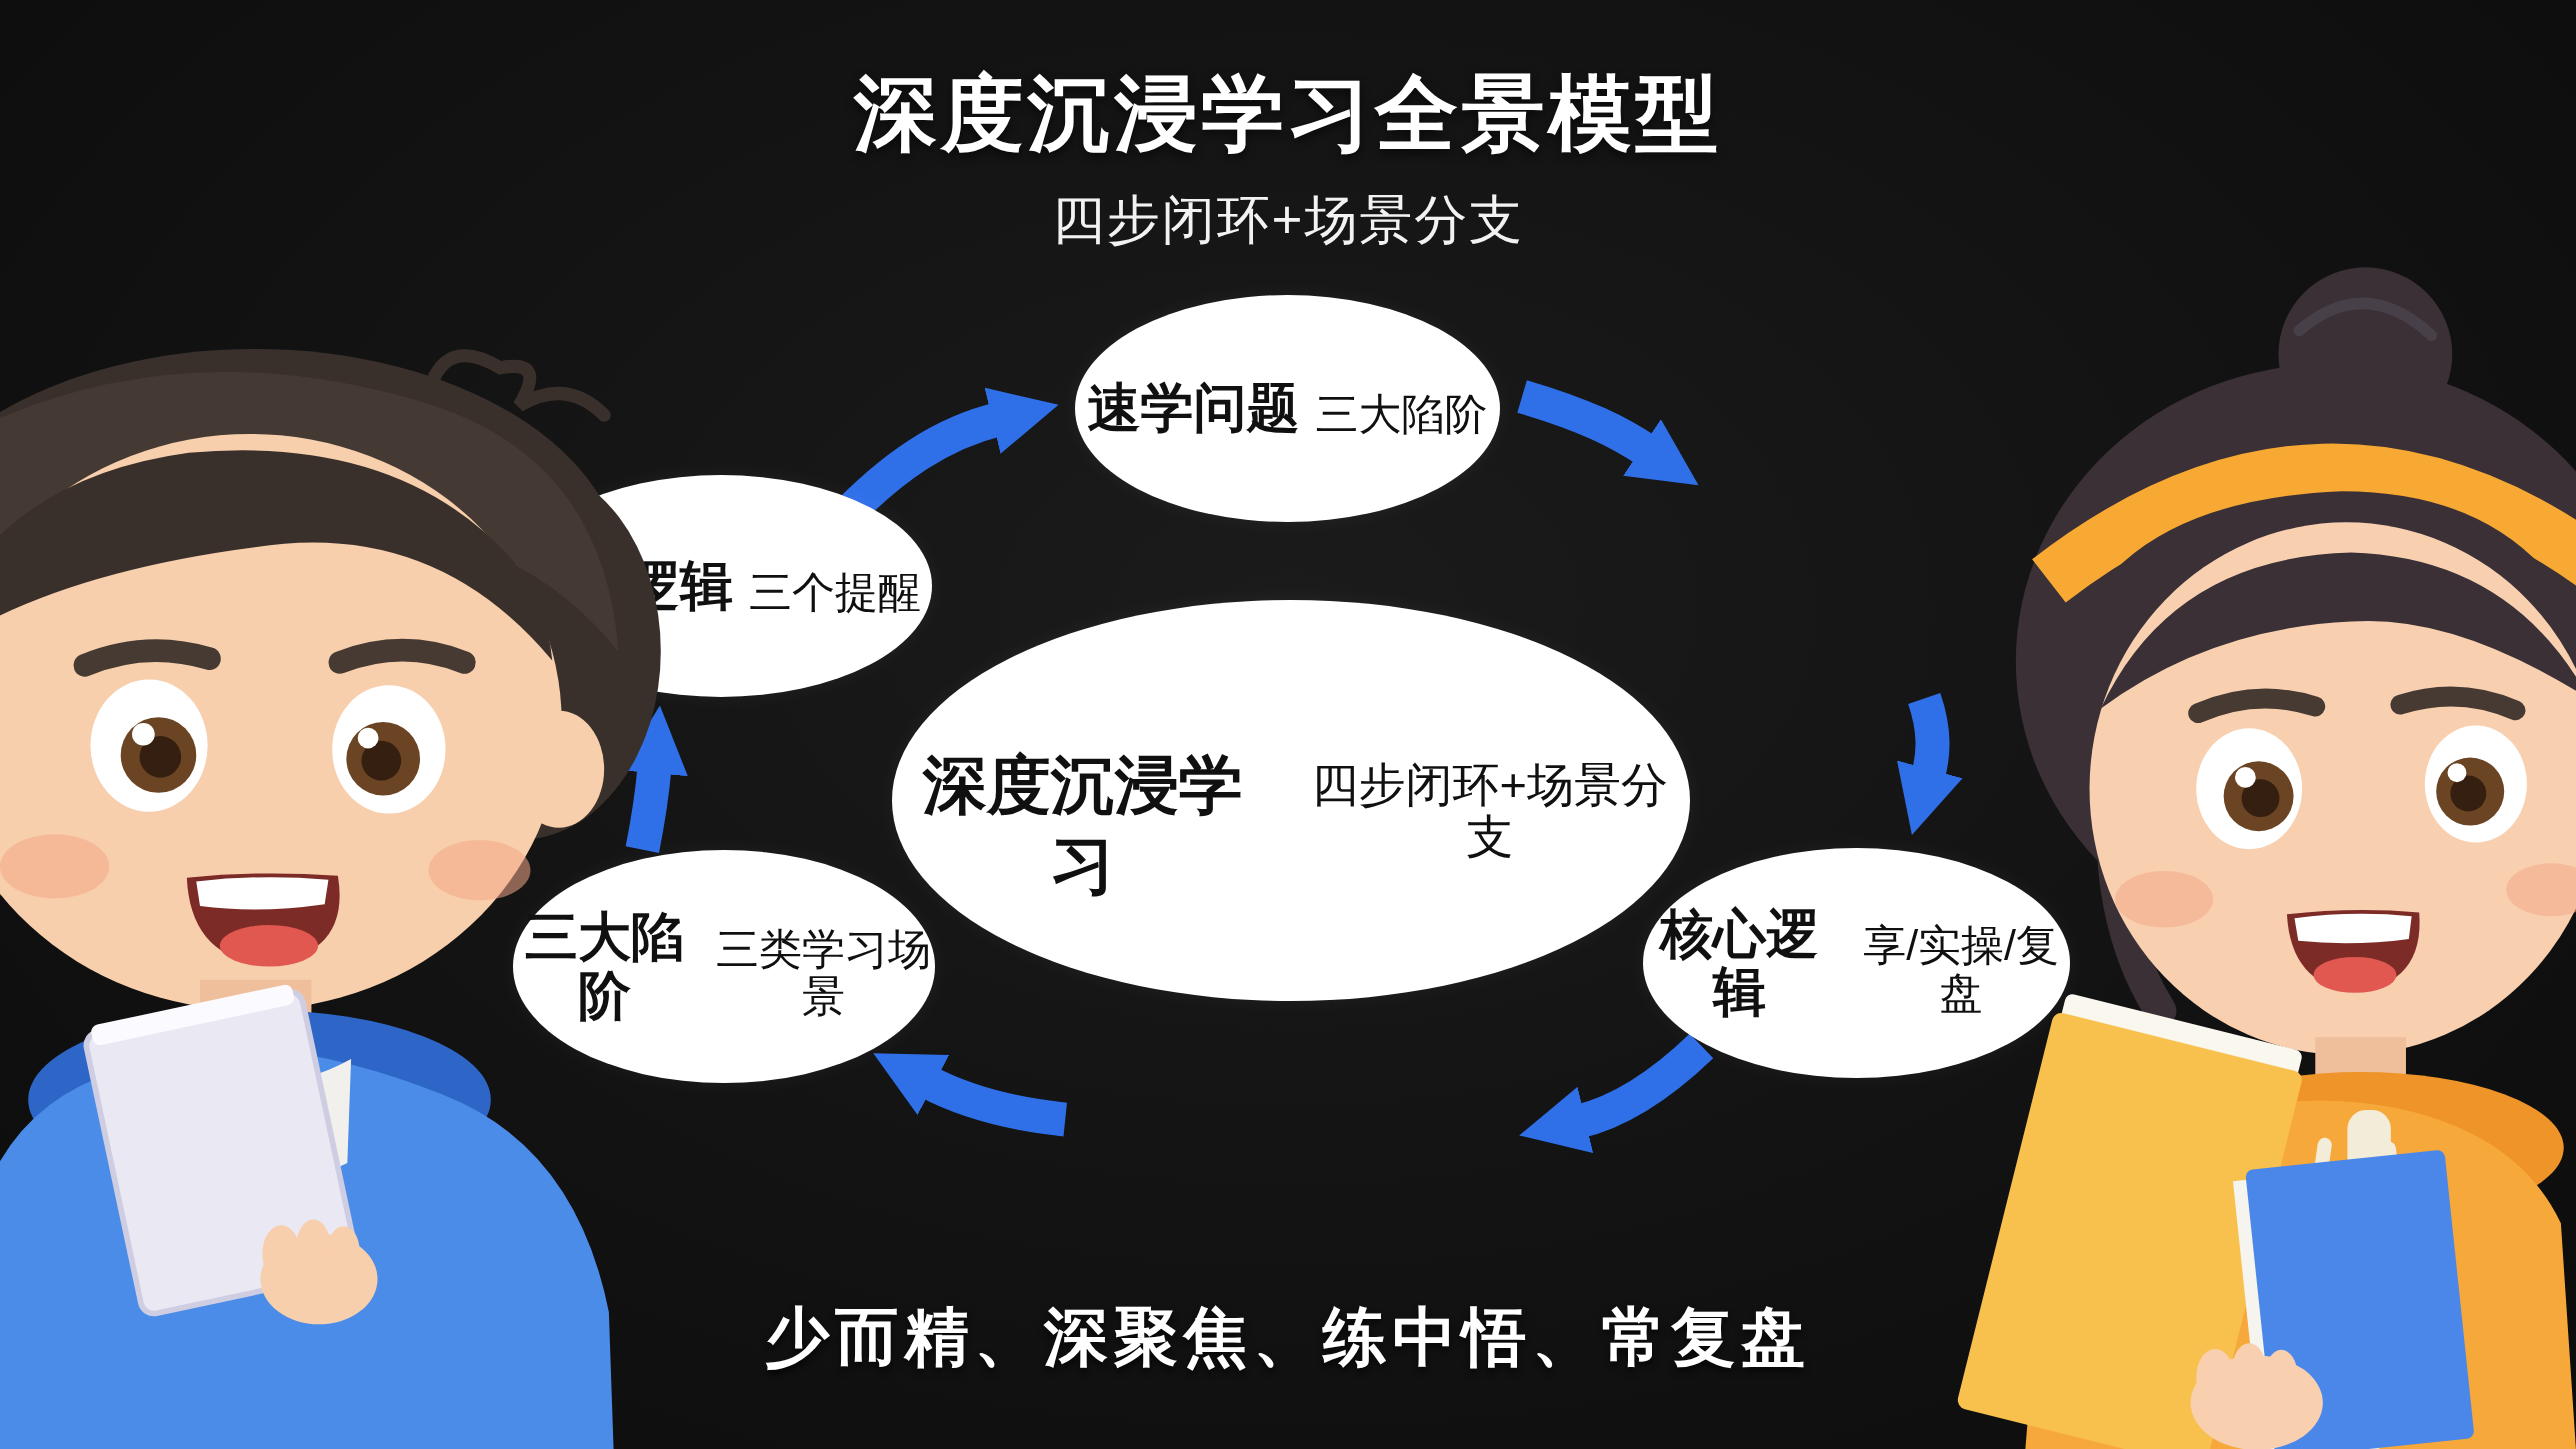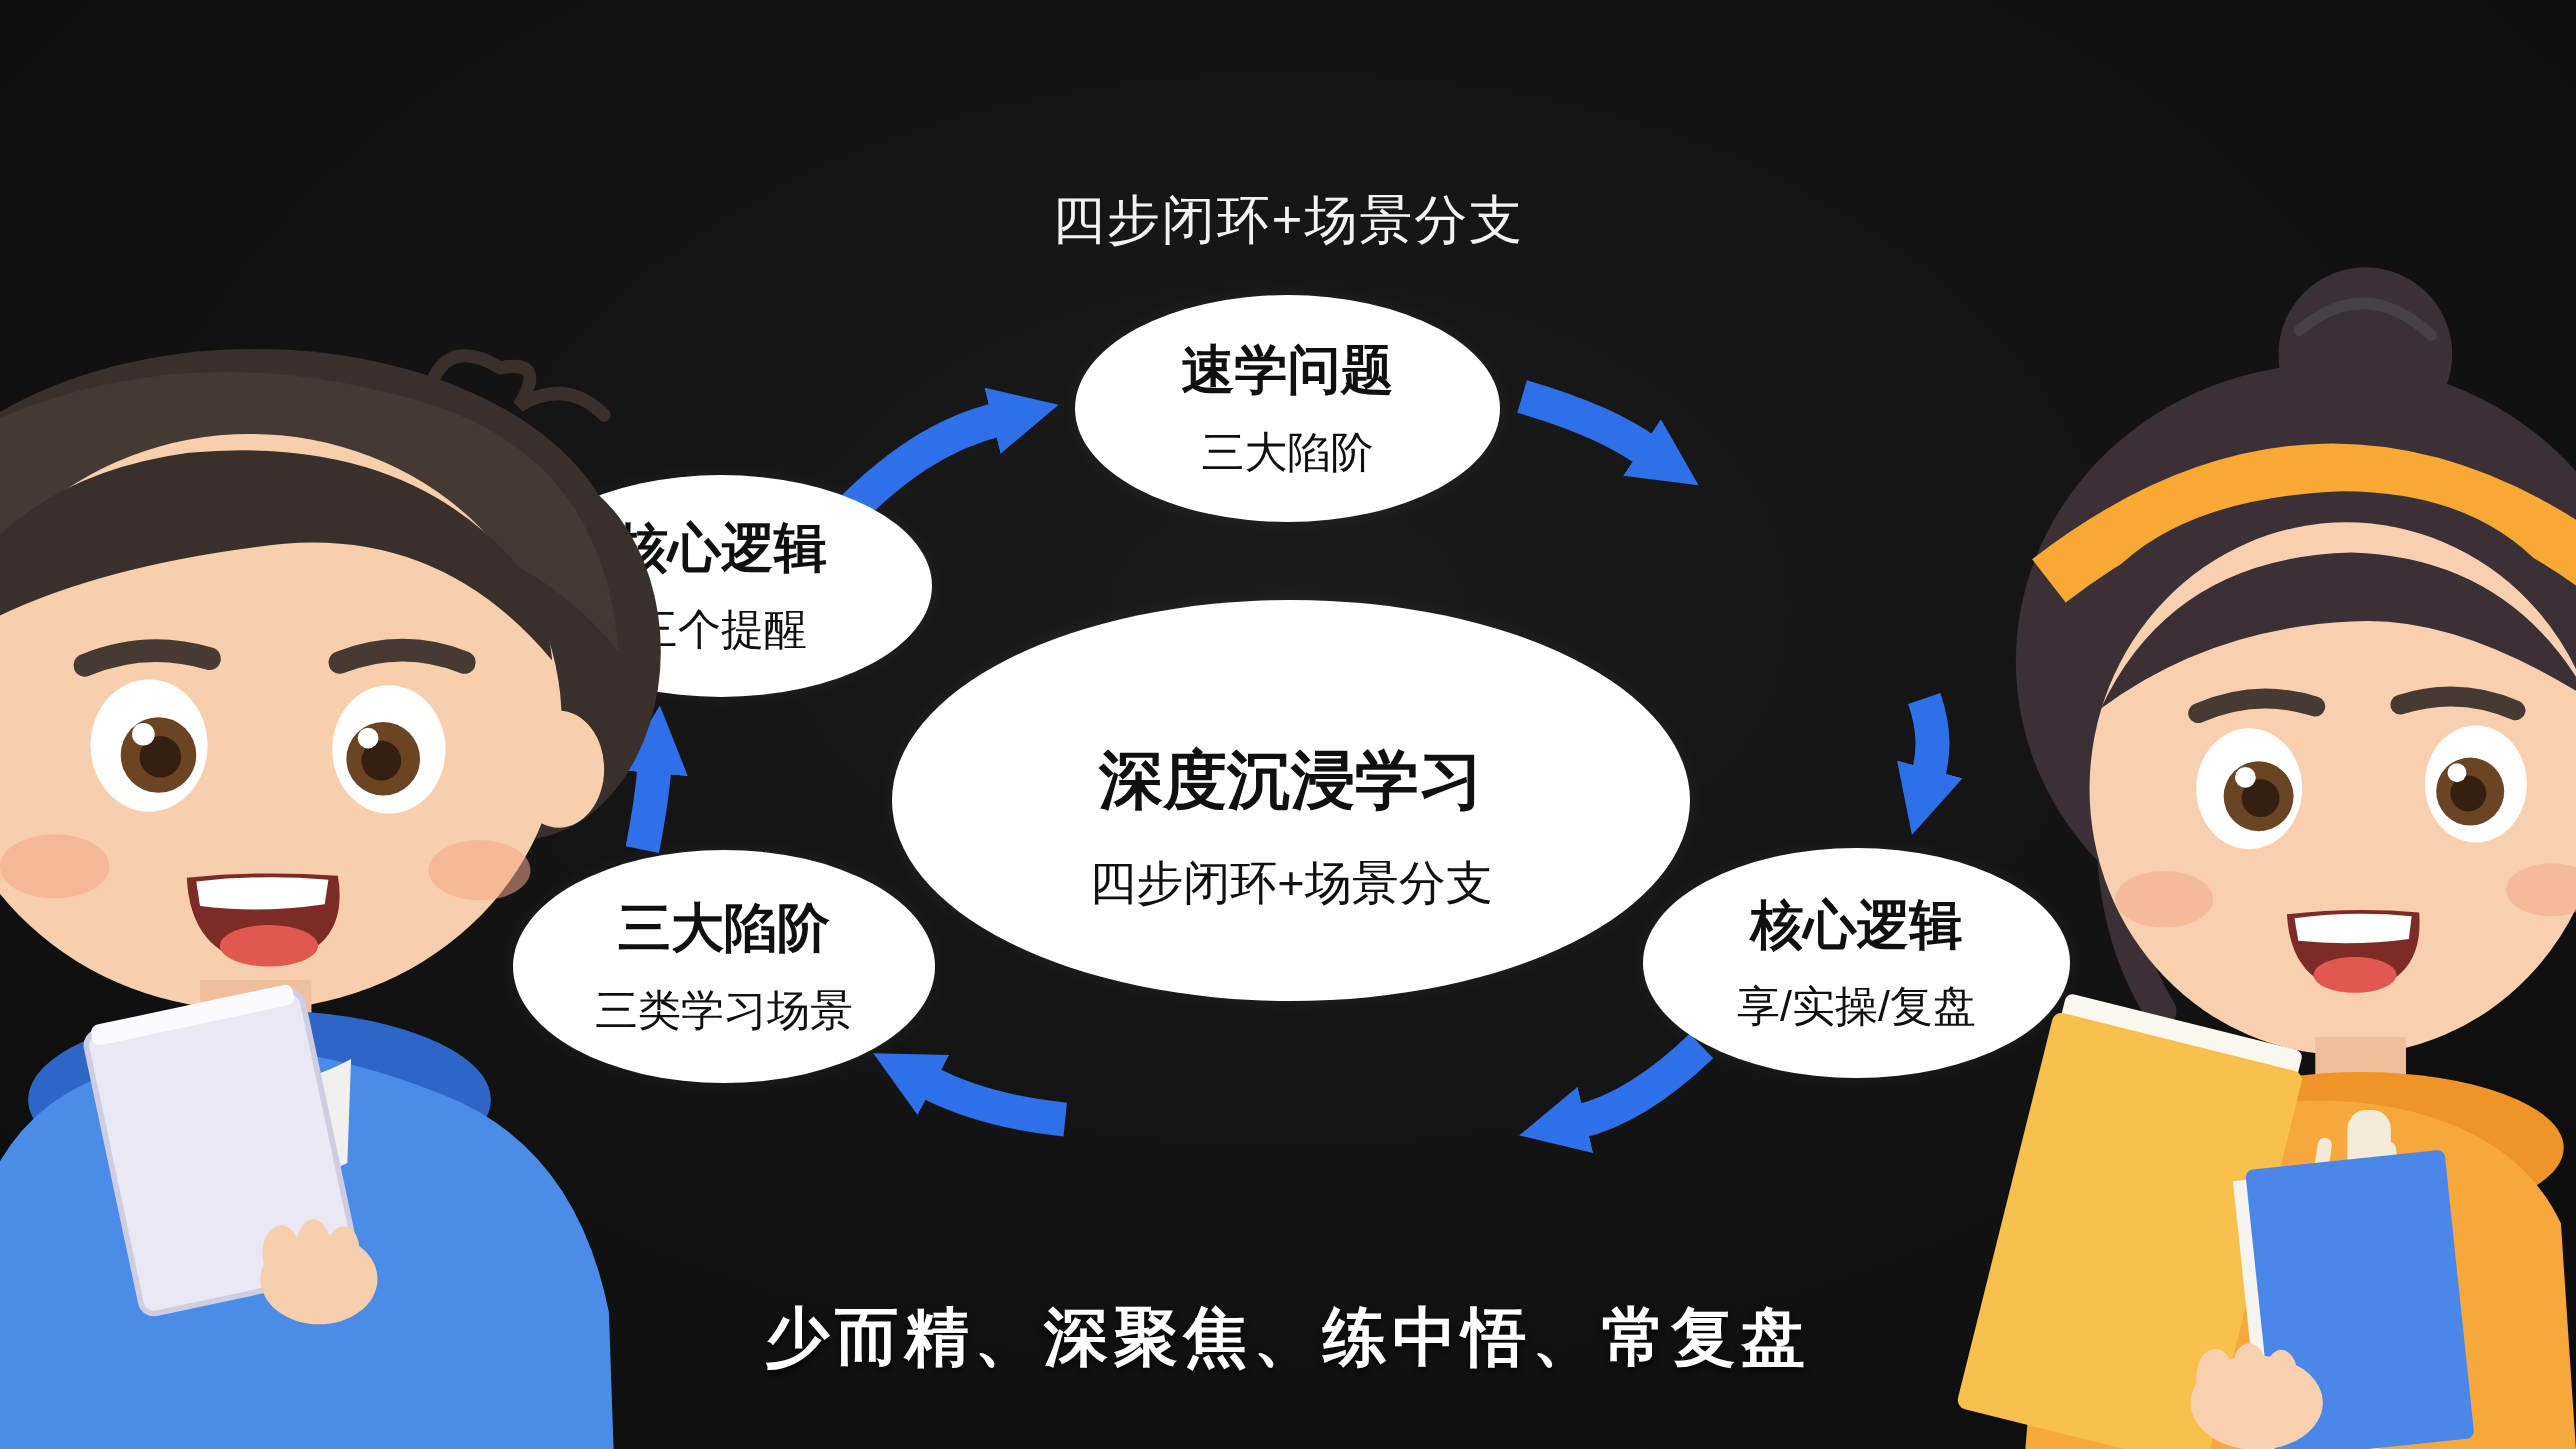--- a/index.html
+++ b/index.html
@@ -23,21 +23,21 @@
   }
   .page-tagline{
     left:50%;top:1286px;transform:translateX(-50%);
     color:#fff;font-size:64px;font-weight:900;letter-spacing:5.7px;white-space:nowrap;
     text-shadow:0 3.8px 7.6px rgba(0,0,0,.7);
     margin-top:8px;
   }
   
   .node{
     position:absolute;background:#fff;border-radius:50%;
-    display:flex;flex-direction:column;align-items:center;justify-content:center;
+    display:flex;flex-direction:row;align-items:center;justify-content:center;
     text-align:center;color:#101010;box-shadow:0 0 21px rgba(255,255,255,.05);gap:16px;
   }
   .node-title{font-size:53px;font-weight:900;line-height:1.1;}
   .node-sub{font-size:43px;font-weight:500;margin-top:13px;line-height:1.1;}
   .center-node .node-title{font-size:64px;line-height:1.25;margin-top:48px;}
   .center-node .node-sub{font-size:47px;margin-top:21px;}
   #node-top{left:1075px;top:295px;width:425px;height:227px;}
   #node-right-top{left:1643px;top:491px;width:427px;height:227px;}
   #node-right-bottom{left:1643px;top:848px;width:427px;height:230px;}
   #node-bottom{left:1076px;top:1023px;width:419px;height:227px;}
@@ -45,20 +45,21 @@
   #node-left-top{left:510px;top:475px;width:422px;height:222px;}
   #node-center{left:892px;top:600px;width:798px;height:401px;}
   #arrow-layer{left:0;top:0;}
   .char-svg{position:absolute;}
 </style>
 </head>
 <body>
 
 <div id="canvas">
 
+  <div class="abs page-title">深度沉浸学习全景模型</div>
   <div class="abs page-subtitle">四步闭环+场景分支</div>
 
   <svg id="arrow-layer" class="abs" width="2576" height="1449" viewBox="0 0 2728 1535">
     <defs>
       <marker id="ah" viewBox="0 0 10 10" refX="1" refY="5" markerWidth="2" markerHeight="2" orient="auto">
         <path d="M0,0 L10,5 L0,10 Z" fill="#2F6FE8"></path>
       </marker>
       <linearGradient id="bl" x1="0" y1="0" x2="0" y2="1">
         <stop offset="0" stop-color="#3f7ef0"></stop>
           <stop offset="1" stop-color="#2560d8"></stop>

